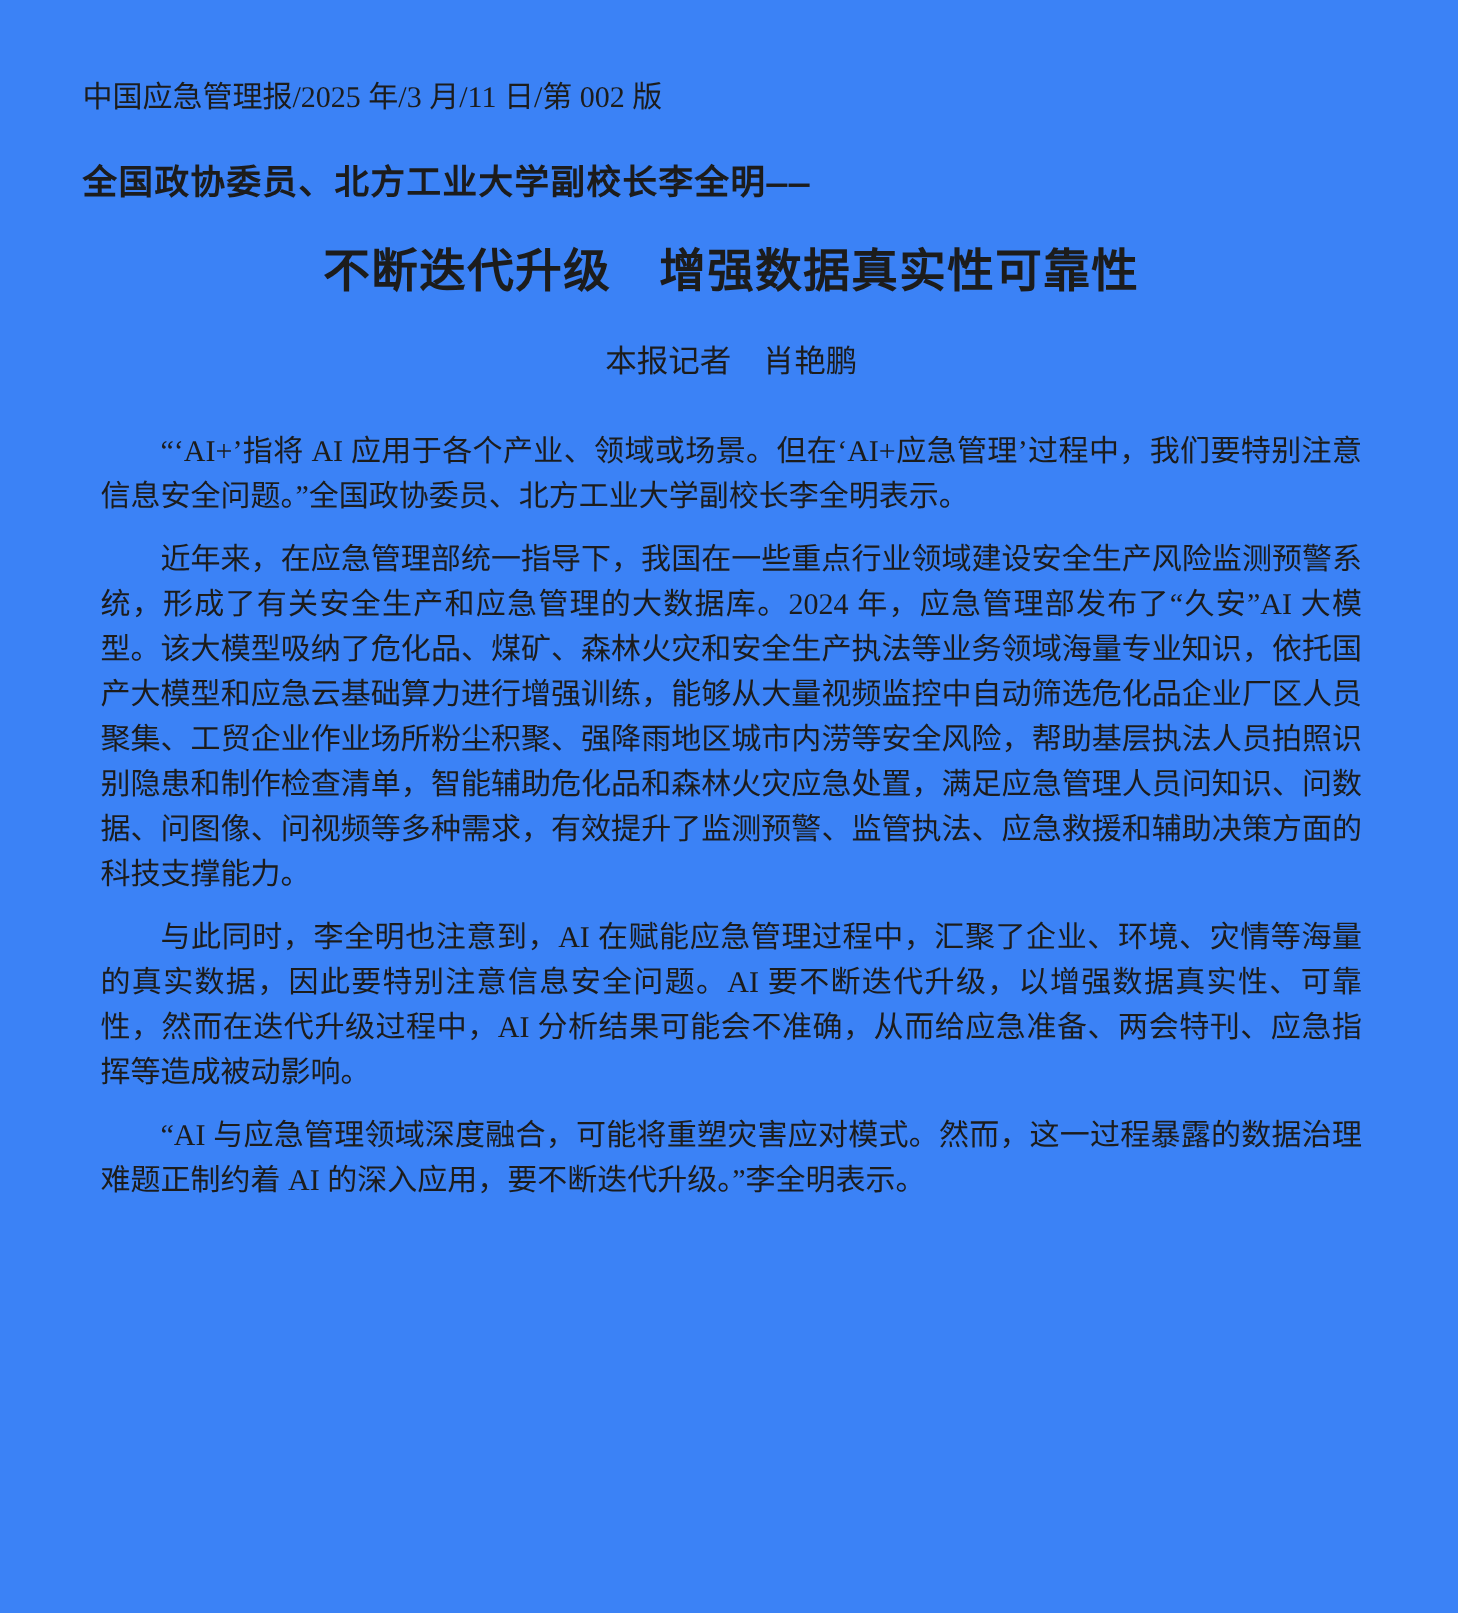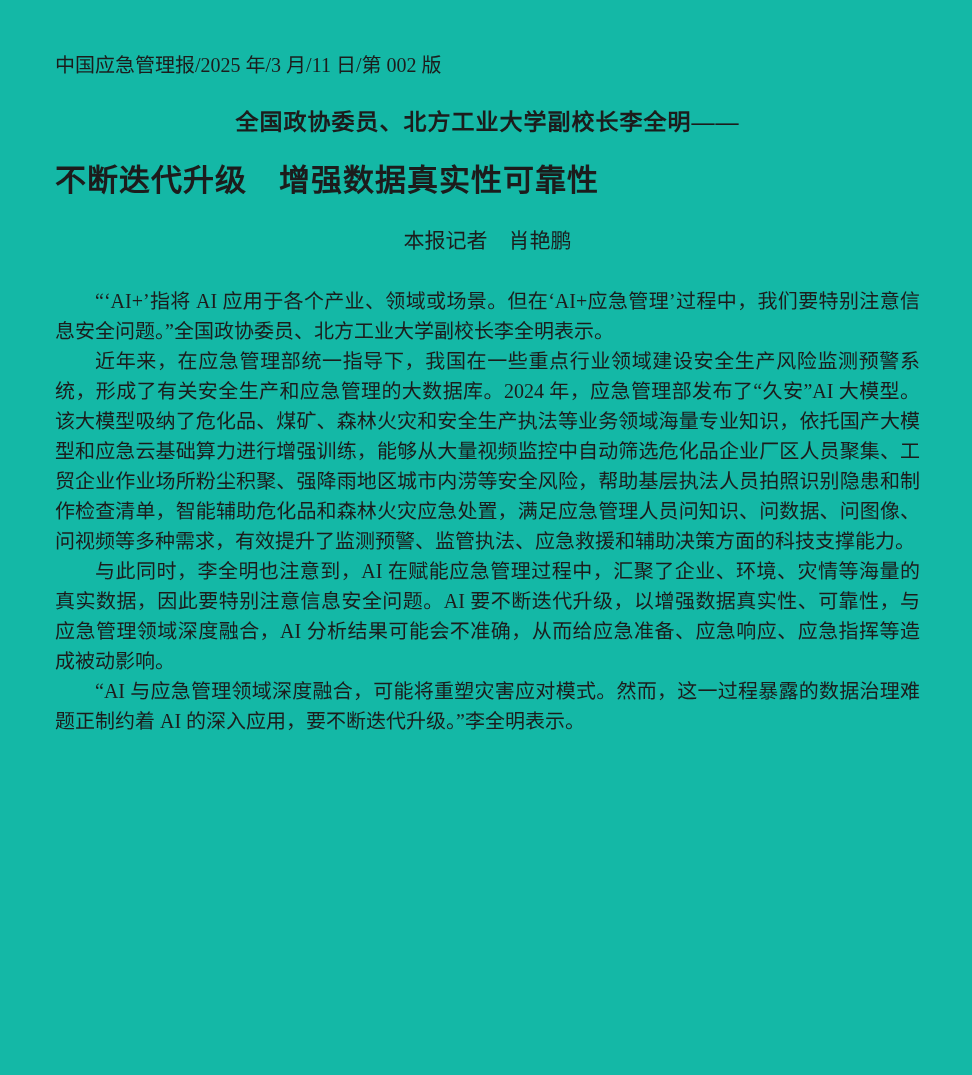--- a/index.html
+++ b/index.html
@@ -5,60 +5,60 @@
   html, body {
     margin: 0;
     padding: 0;
     background: #ffffff;
   }
   .page {
     position: relative;
     width: 972px;
     height: 1075px;
     margin: 0 auto;
-    background: #14b8a6;
+    background: #3b82f6;
     color: #1c1c1c;
     font-family: "Liberation Serif", "DejaVu Serif", serif;
     overflow: hidden;
     box-sizing: border-box;
     padding: 48px 52px 0 55px;
   }
   .masthead {
     font-size: 20px;
     line-height: 35px;
     text-align: left;
   }
   .kicker {
     margin-top: 24px;
-    text-align: center;
-    font-family: Liberation Serif, serif;
+    font-family: Liberation Mono, monospace;
     font-weight: 700;
     font-size: 23px;
     line-height: 32px;
     letter-spacing: 1px;
   }
   .article-title {
     margin: 20px 0 0 0;
+    text-align: center;
     font-family: "Liberation Serif", "DejaVu Serif", serif;
     font-weight: 700;
     font-size: 31px;
     line-height: 44px;
     letter-spacing: 1px;
   }
   .byline {
     margin-top: 24px;
     text-align: center;
     font-size: 21px;
     line-height: 28px;
   }
   .article-body {
     margin-top: 31px;
   }
   .article-body p {
-    margin: 0;
+    margin: 12px;
     font-size: 20px;
     line-height: 30px;
     text-indent: 2em;
     text-align: justify;
     text-justify: inter-ideograph;
   }
 </style>
 </head>
 <body>
 
@@ -70,17 +70,17 @@
 
   <div class="kicker">全国政协委员、北方工业大学副校长李全明——</div>
 
   <h1 class="article-title">不断迭代升级　增强数据真实性可靠性</h1>
 
   <div class="byline">本报记者　肖艳鹏</div>
 
   <article class="article-body">
     <p>“‘AI+’指将 AI 应用于各个产业、领域或场景。但在‘AI+应急管理’过程中，我们要特别注意信息安全问题。”全国政协委员、北方工业大学副校长李全明表示。</p>
     <p>近年来，在应急管理部统一指导下，我国在一些重点行业领域建设安全生产风险监测预警系统，形成了有关安全生产和应急管理的大数据库。2024 年，应急管理部发布了“久安”AI 大模型。该大模型吸纳了危化品、煤矿、森林火灾和安全生产执法等业务领域海量专业知识，依托国产大模型和应急云基础算力进行增强训练，能够从大量视频监控中自动筛选危化品企业厂区人员聚集、工贸企业作业场所粉尘积聚、强降雨地区城市内涝等安全风险，帮助基层执法人员拍照识别隐患和制作检查清单，智能辅助危化品和森林火灾应急处置，满足应急管理人员问知识、问数据、问图像、问视频等多种需求，有效提升了监测预警、监管执法、应急救援和辅助决策方面的科技支撑能力。</p>
-    <p>与此同时，李全明也注意到，AI 在赋能应急管理过程中，汇聚了企业、环境、灾情等海量的真实数据，因此要特别注意信息安全问题。AI 要不断迭代升级，以增强数据真实性、可靠性，与应急管理领域深度融合，AI 分析结果可能会不准确，从而给应急准备、应急响应、应急指挥等造成被动影响。</p>
+    <p>与此同时，李全明也注意到，AI 在赋能应急管理过程中，汇聚了企业、环境、灾情等海量的真实数据，因此要特别注意信息安全问题。AI 要不断迭代升级，以增强数据真实性、可靠性，然而在迭代升级过程中，AI 分析结果可能会不准确，从而给应急准备、两会特刊、应急指挥等造成被动影响。</p>
     <p>“AI 与应急管理领域深度融合，可能将重塑灾害应对模式。然而，这一过程暴露的数据治理难题正制约着 AI 的深入应用，要不断迭代升级。”李全明表示。</p>
   </article>
 
 </div>
 
 </body></html>

